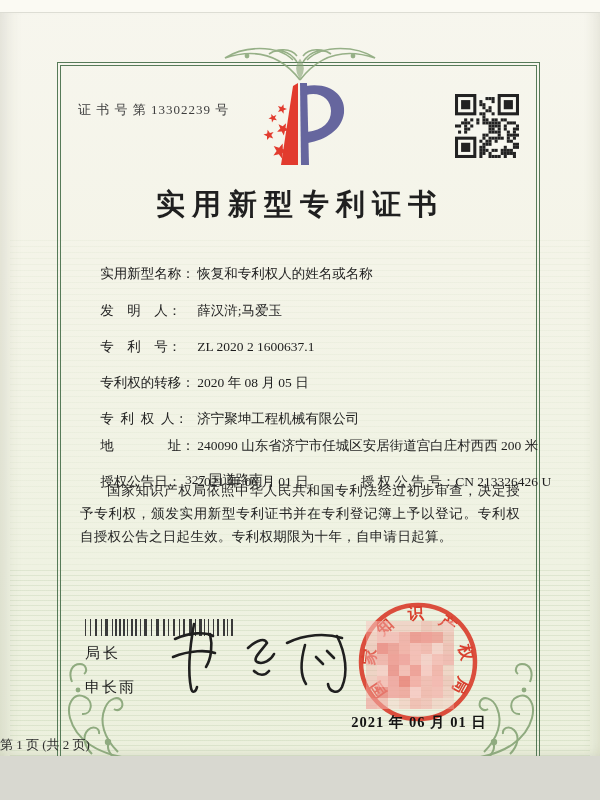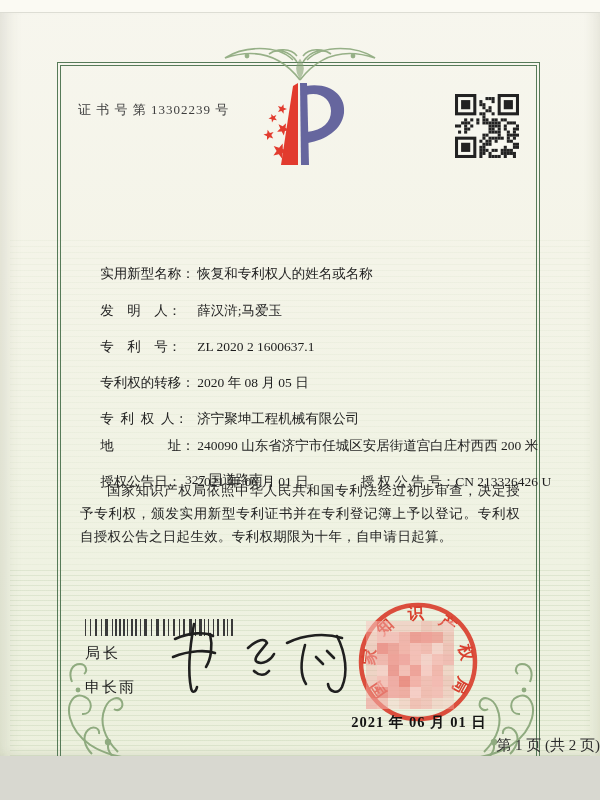--- a/index.html
+++ b/index.html
@@ -32,21 +32,21 @@
   .officer-title{position:absolute;left:85px;top:644px;font-family:"Liberation Sans","DejaVu Sans",sans-serif;
     font-size:15px;letter-spacing:3px;color:#1c1c1c;}
   .officer-name{position:absolute;left:85px;top:678px;font-family:"Liberation Sans","DejaVu Sans",sans-serif;
     font-size:15px;letter-spacing:2px;color:#1c1c1c;}
   .signature{position:absolute;left:160px;top:612px;}
   .seal{position:absolute;left:356px;top:600px;}
   .seal-mosaic{position:absolute;left:366px;top:621px;width:88px;height:88px;display:grid;
     grid-template-columns:repeat(8,11px);grid-template-rows:repeat(8,11px);opacity:.92;}
   .seal-date{position:absolute;left:348px;top:713px;width:142px;text-align:center;
     font-weight:bold;font-size:14.5px;letter-spacing:1px;color:#141414;white-space:pre;}
-  .footer-page{position:absolute;left:0;top:736px;width:100%;text-align:right;font-size:15px;color:#2c2c2c;white-space:pre;}
+  .footer-page{position:absolute;left:0;top:736px;width:100%;text-align:left;font-size:13px;color:#2c2c2c;white-space:pre;}
   .back-note{position:absolute;left:0;top:769px;width:100%;text-align:center;font-size:13px;
     font-style:italic;letter-spacing:2px;color:#2e2e2e;}
   .flourish{position:absolute;pointer-events:none;}
   .fl-bl{left:58px;top:642px;}
   .fl-br{left:470px;top:642px;transform:scaleX(-1);}
   .crest{position:absolute;left:185px;top:40px;pointer-events:none;}
 </style>
 </head>
 <body>
 
@@ -207,20 +207,21 @@
       <rect x="57.9047619047619" y="57.9047619047619" width="3.0476190476190474" height="3.0476190476190474" fill="#222"></rect>
       <rect x="24.38095238095238" y="60.95238095238095" width="3.0476190476190474" height="3.0476190476190474" fill="#222"></rect>
       <rect x="33.52380952380952" y="60.95238095238095" width="3.0476190476190474" height="3.0476190476190474" fill="#222"></rect>
       <rect x="36.57142857142857" y="60.95238095238095" width="3.0476190476190474" height="3.0476190476190474" fill="#222"></rect>
       <rect x="39.61904761904762" y="60.95238095238095" width="3.0476190476190474" height="3.0476190476190474" fill="#222"></rect>
       <rect x="42.666666666666664" y="60.95238095238095" width="3.0476190476190474" height="3.0476190476190474" fill="#222"></rect>
       <rect x="48.76190476190476" y="60.95238095238095" width="3.0476190476190474" height="3.0476190476190474" fill="#222"></rect>
       <rect x="57.9047619047619" y="60.95238095238095" width="3.0476190476190474" height="3.0476190476190474" fill="#222"></rect>
     </svg>
 
+  <div class="title">实用新型专利证书</div>
 
   <div class="fields">
     <div class="frow" style="top:0">
       <span class="label">实用新型名称：</span><span class="value">恢复和专利权人的姓名或名称</span>
     </div>
     <div class="frow" style="top:37px">
       <span class="label">发　明　人：</span><span class="value">薛汉浒;马爱玉</span>
     </div>
     <div class="frow" style="top:73px">
       <span class="label">专　利　号：</span><span class="value">ZL 2020 2 1600637.1</span>

